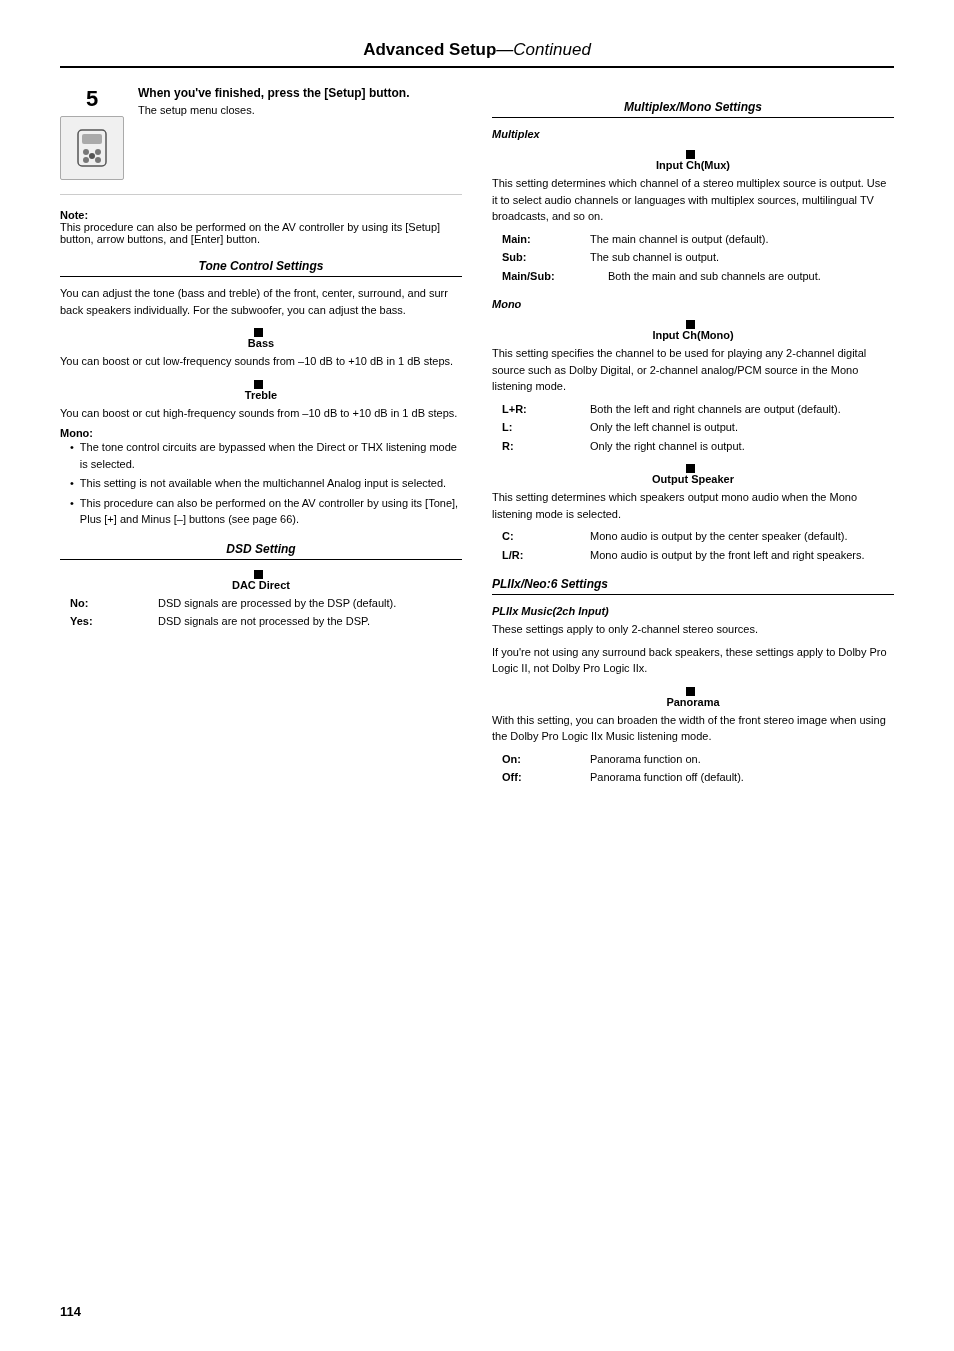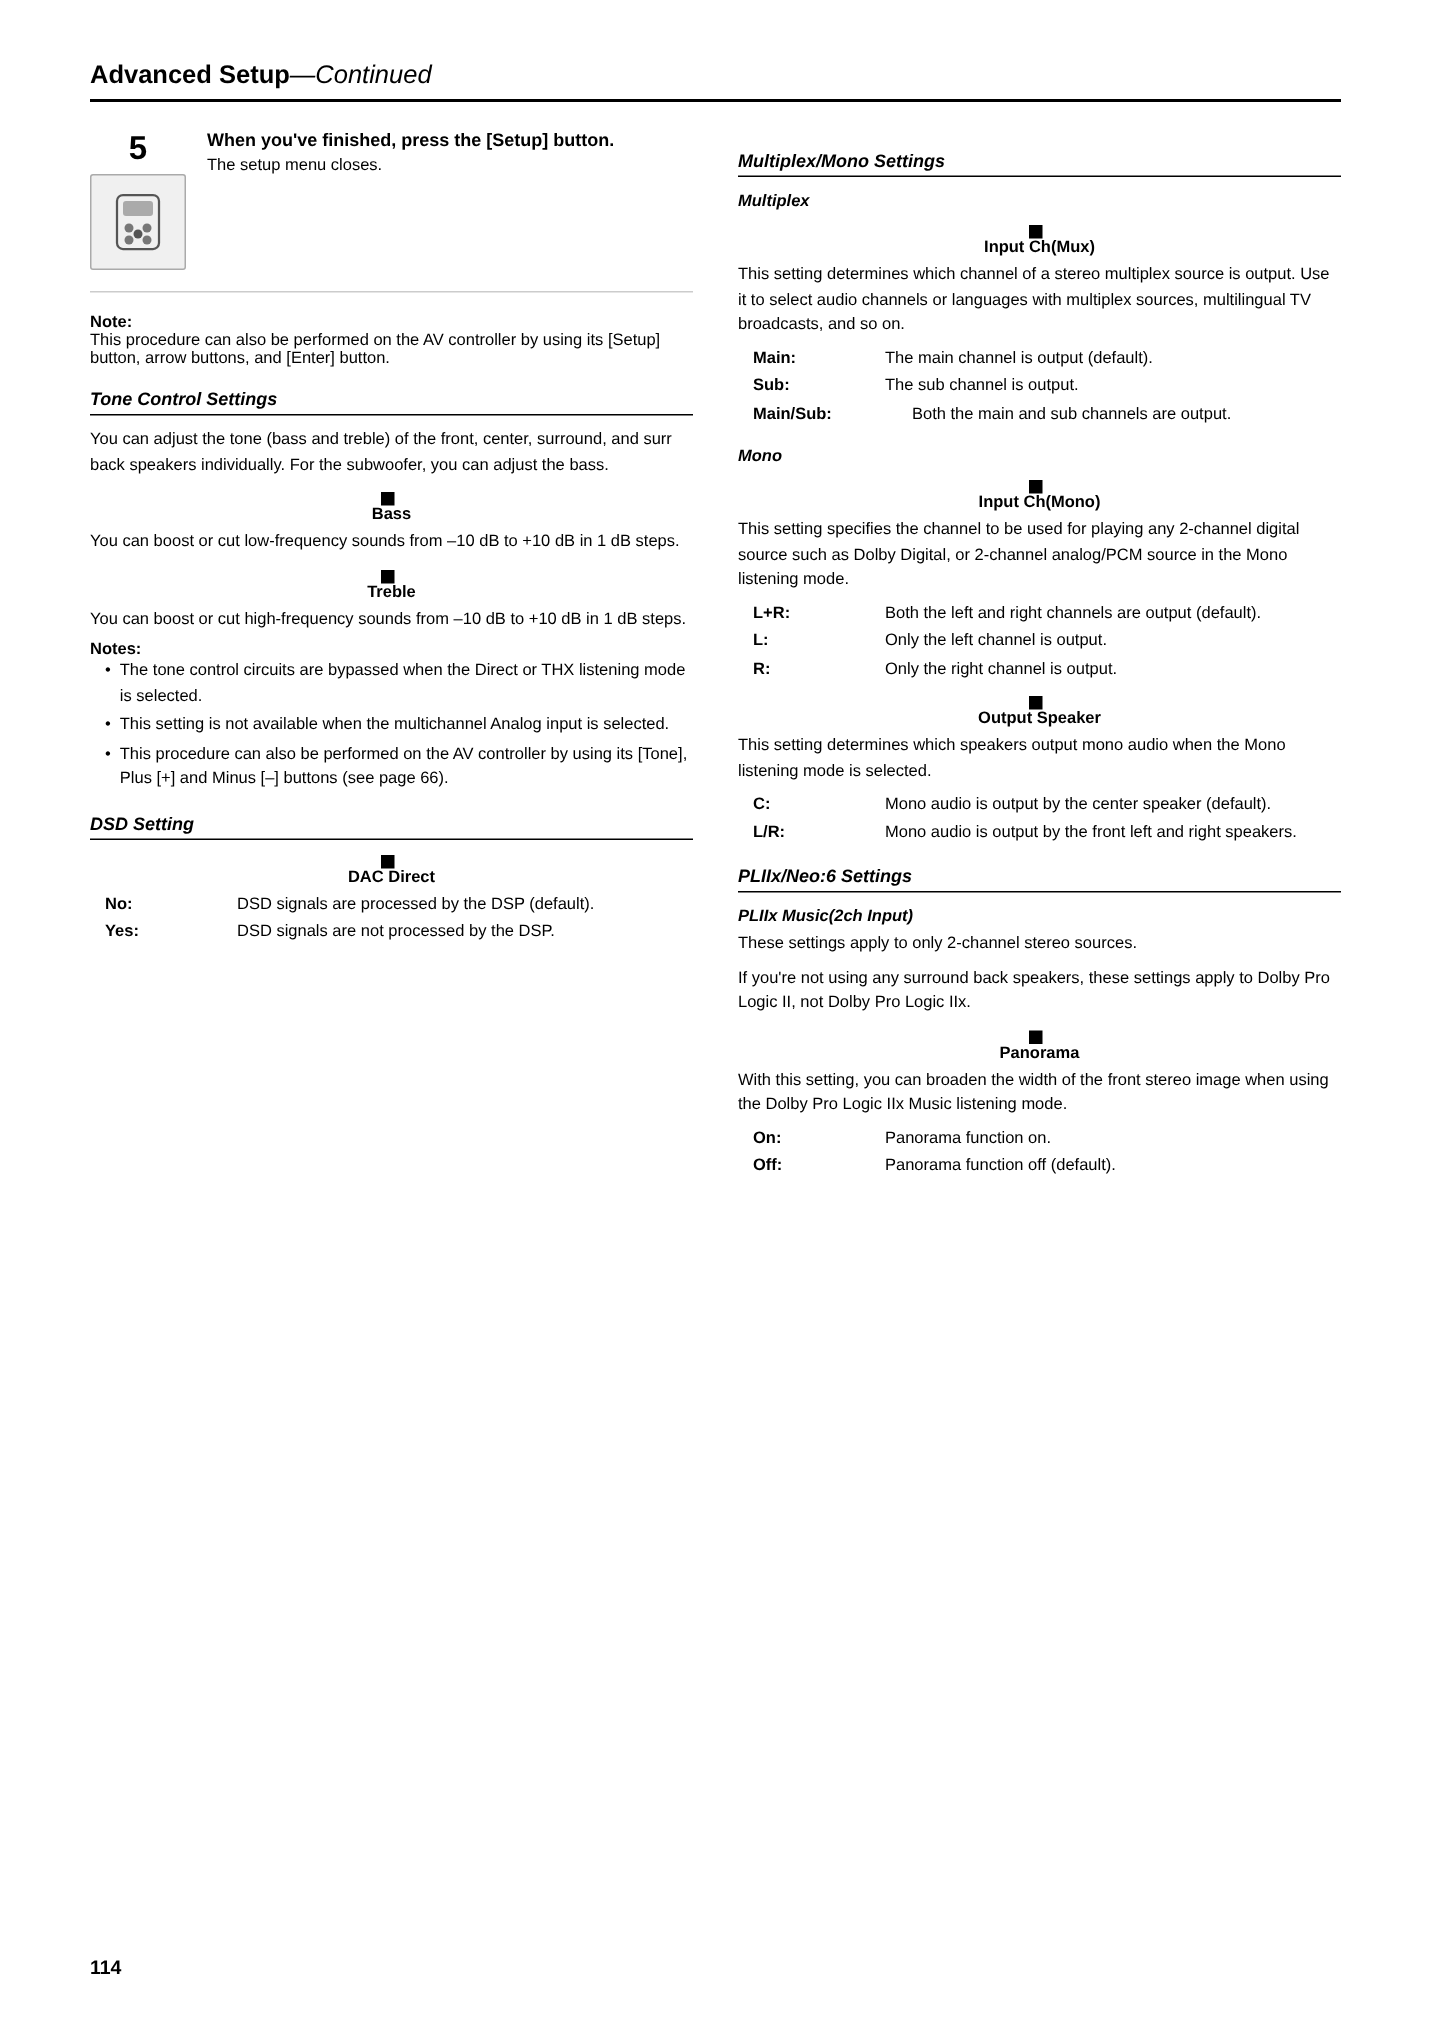--- a/index.html
+++ b/index.html
@@ -14,20 +14,21 @@
     .page {
       width: 954px;
       min-height: 1351px;
       padding: 40px 60px 40px 60px;
       position: relative;
     }
     .page-header {
       border-bottom: 2px solid #000;
       padding-bottom: 6px;
       margin-bottom: 18px;
+      text-align: center;
     }
     .page-title {
       font-size: 17px;
       font-weight: bold;
     }
     .page-title-continued {
       font-style: italic;
       font-weight: normal;
     }
     .two-col {
@@ -80,20 +81,21 @@
       font-weight: bold;
     }
     .section-title {
       font-style: italic;
       font-weight: bold;
       font-size: 12px;
       border-bottom: 1px solid #000;
       padding-bottom: 3px;
       margin-bottom: 8px;
       margin-top: 14px;
+      text-align: center;
     }
     .subsection-title-italic {
       font-style: italic;
       font-weight: bold;
       font-size: 11px;
       margin-bottom: 4px;
       margin-top: 10px;
     }
     .square-bullet {
       display: inline-block;
@@ -232,21 +234,21 @@
         </div>
         <p>You can boost or cut low-frequency sounds from –10 dB to +10 dB in 1 dB steps.</p>
 
         <div class="subsection-header">
           <span class="square-bullet"></span>
           <span>Treble</span>
         </div>
         <p>You can boost or cut high-frequency sounds from –10 dB to +10 dB in 1 dB steps.</p>
 
         <div class="note-block">
-          <span class="note-label">Notes:</span>
+          <span class="note-label">Mono:</span>
           <div class="bullet-list">
             <div class="bullet-item">
               <span class="bullet-dot">•</span>
               <span>The tone control circuits are bypassed when the Direct or THX listening mode is selected.</span>
             </div>
             <div class="bullet-item">
               <span class="bullet-dot">•</span>
               <span>This setting is not available when the multichannel Analog input is selected.</span>
             </div>
             <div class="bullet-item">

